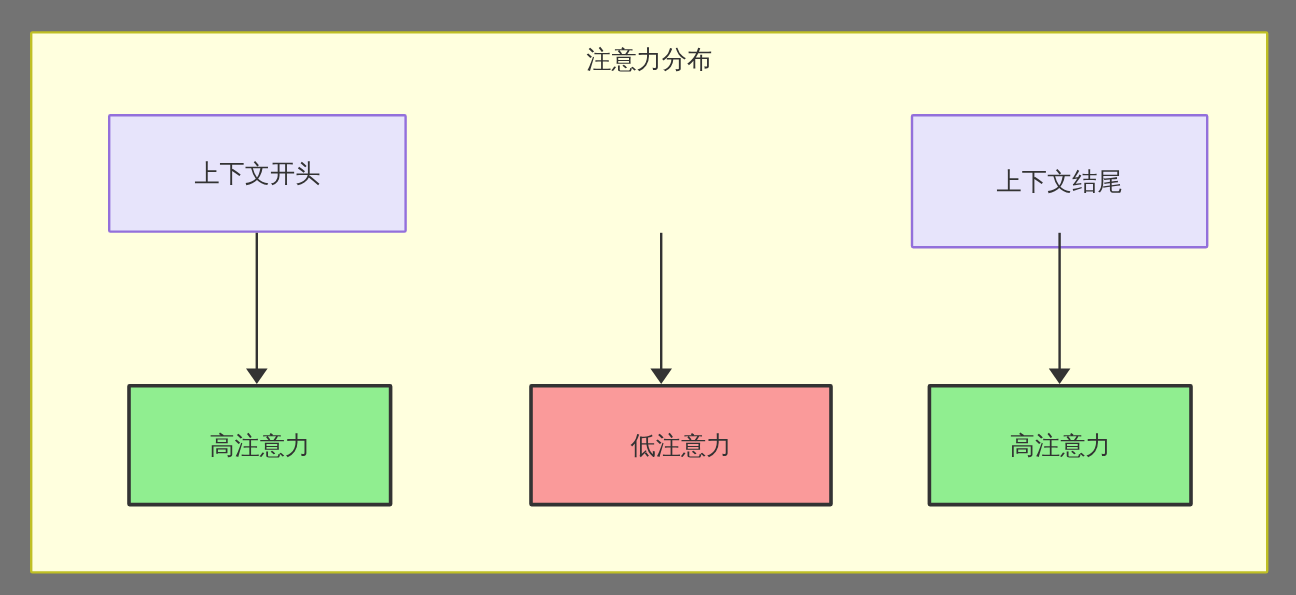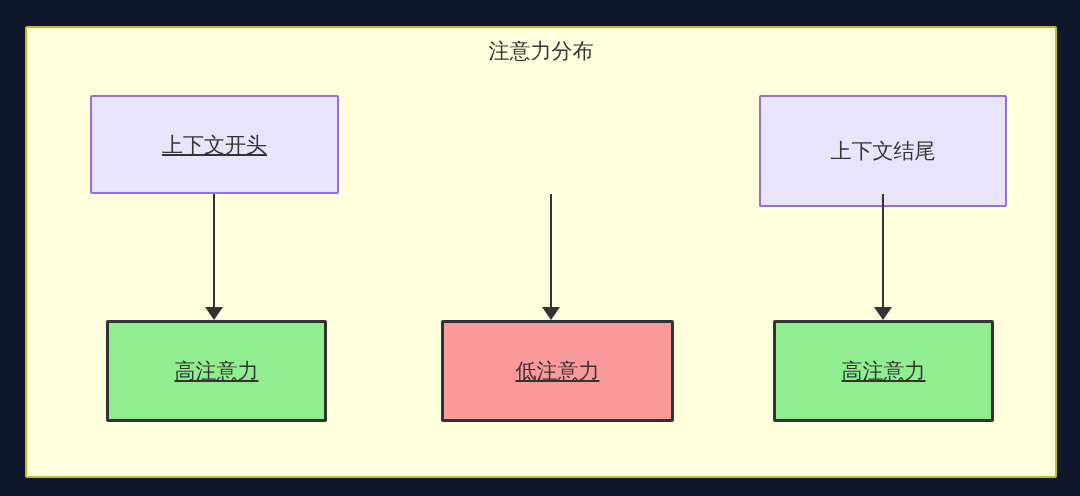--- a/index.html
+++ b/index.html
@@ -12,21 +12,21 @@
     width: 1080px;
     height: 496px;
     font-family: "Liberation Sans", "DejaVu Sans", sans-serif;
     overflow: hidden;
   }
 
   #canvas {
     position: relative;
     width: 1080px;
     height: 496px;
-    background: #0f172a;
+    background: #737373;
   }
 
   
   .subgraph {
     position: absolute;
     left: 25px;
     top: 26px;
     width: 1032px;
     height: 452px;
     box-sizing: border-box;
@@ -63,21 +63,20 @@
     background: #e7e4fb;
     border: 2px solid #9370db;
     border-radius: 2px;
     font-size: 21px;
   }
 
   .node-attn {
     border: 3px solid #333333;
     border-radius: 2px;
     font-size: 21px;
-    text-decoration: underline;
   }
 
   .node-attn.high { background: #90ee90; }
   .node-attn.low  { background: #fa9a9a; }
 
   
   .edge {
     position: absolute;
     width: 2px;
     background: #333333;
@@ -93,36 +92,36 @@
 </style>
 </head>
 <body>
 
 <div id="canvas">
 
   <div class="subgraph">
 
     <div class="subgraph-title">注意力分布</div>
 
-    <div class="node node-ctx" style="left:63px; top:67px; width:249px; height:99px;text-decoration:underline;">
+    <div class="node node-ctx" style="left:63px; top:67px; width:249px; height:99px;">
       <span>上下文开头</span>
     </div>
 
     <div class="edge" style="left:186px; top:166px; height:114px;"></div>
     <div class="arrowhead" style="left:178px; top:279px;"></div>
 
     <div class="node node-attn high" style="left:79px; top:292px; width:221px; height:102px;">
       <span>高注意力</span>
     </div>
 
 
     <div class="edge" style="left:523px; top:166px; height:114px;"></div>
     <div class="arrowhead" style="left:515px; top:279px;"></div>
 
-    <div class="node node-attn low" style="left:414px; top:292px; width:233px; height:102px;">
+    <div class="node node-attn low" style="left:414px; top:292px; width:253px; height:102px;">
       <span>低注意力</span>
     </div>
 
     <div class="node node-ctx" style="left:732px; top:67px; width:248px; height:112px;">
       <span>上下文结尾</span>
     </div>
 
     <div class="edge" style="left:855px; top:166px; height:114px;"></div>
     <div class="arrowhead" style="left:847px; top:279px;"></div>
 

